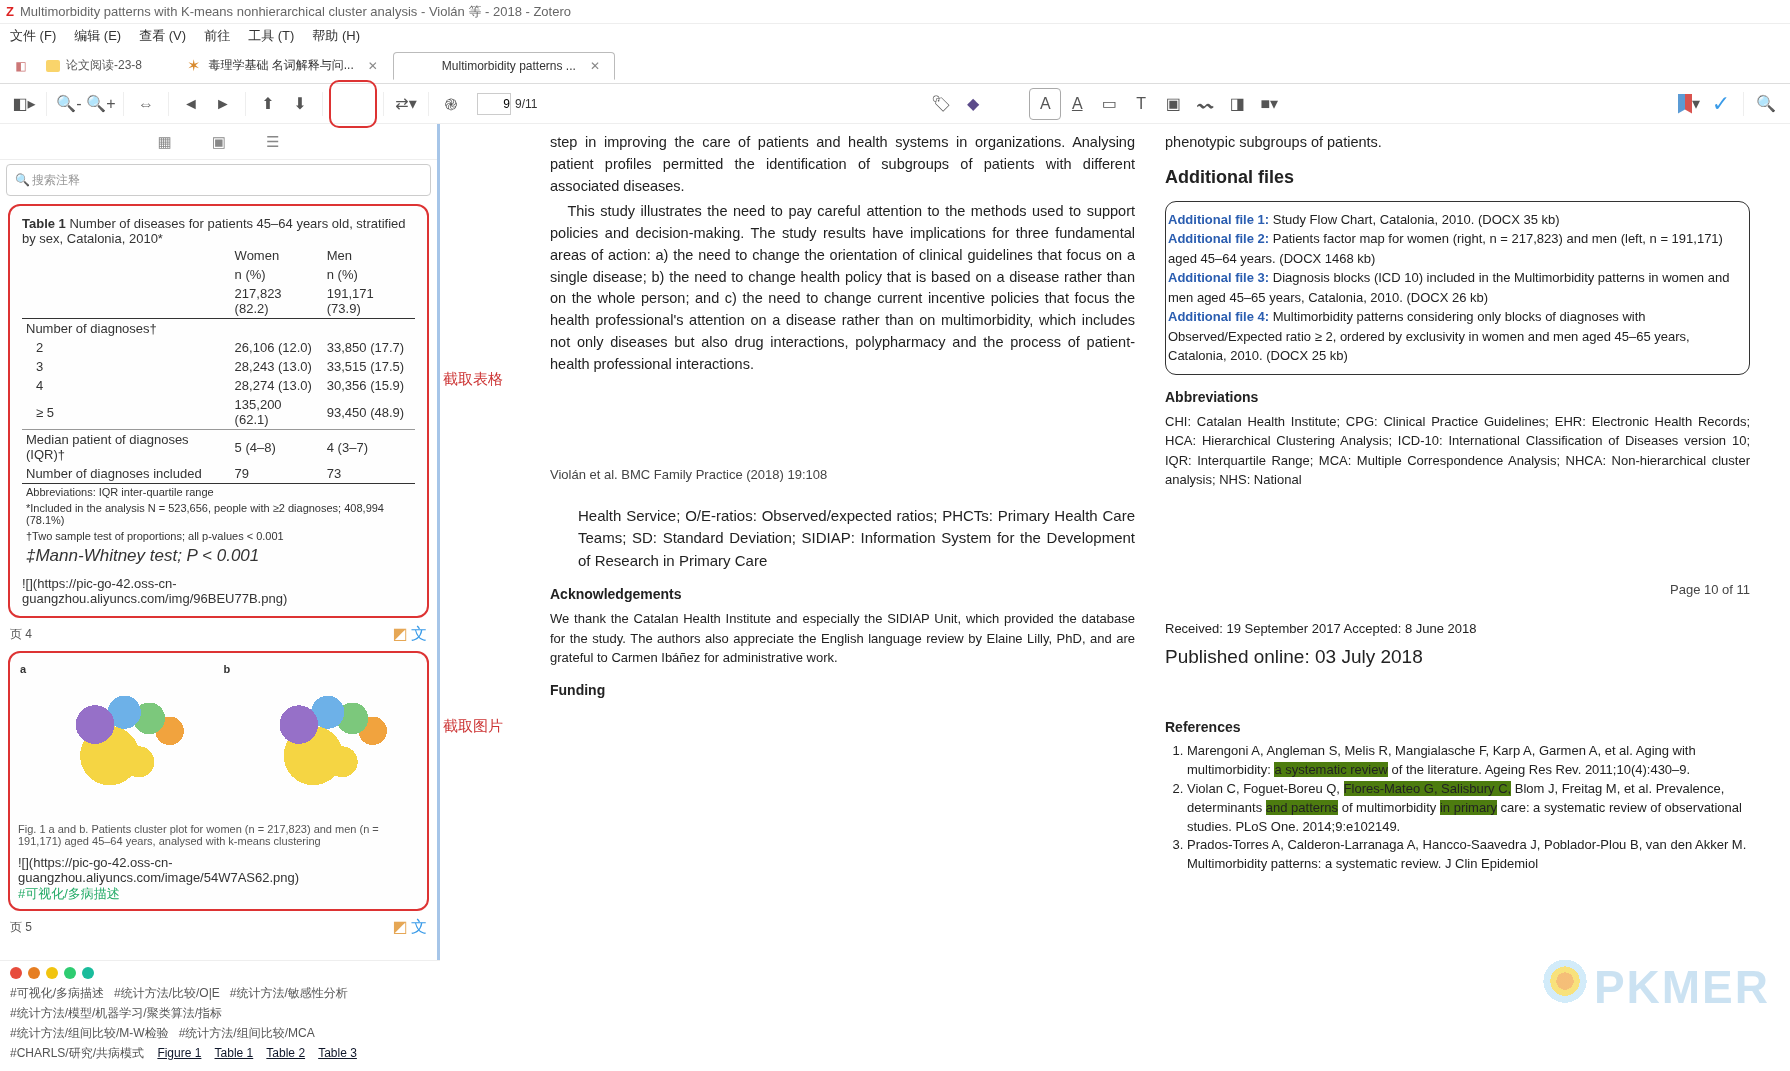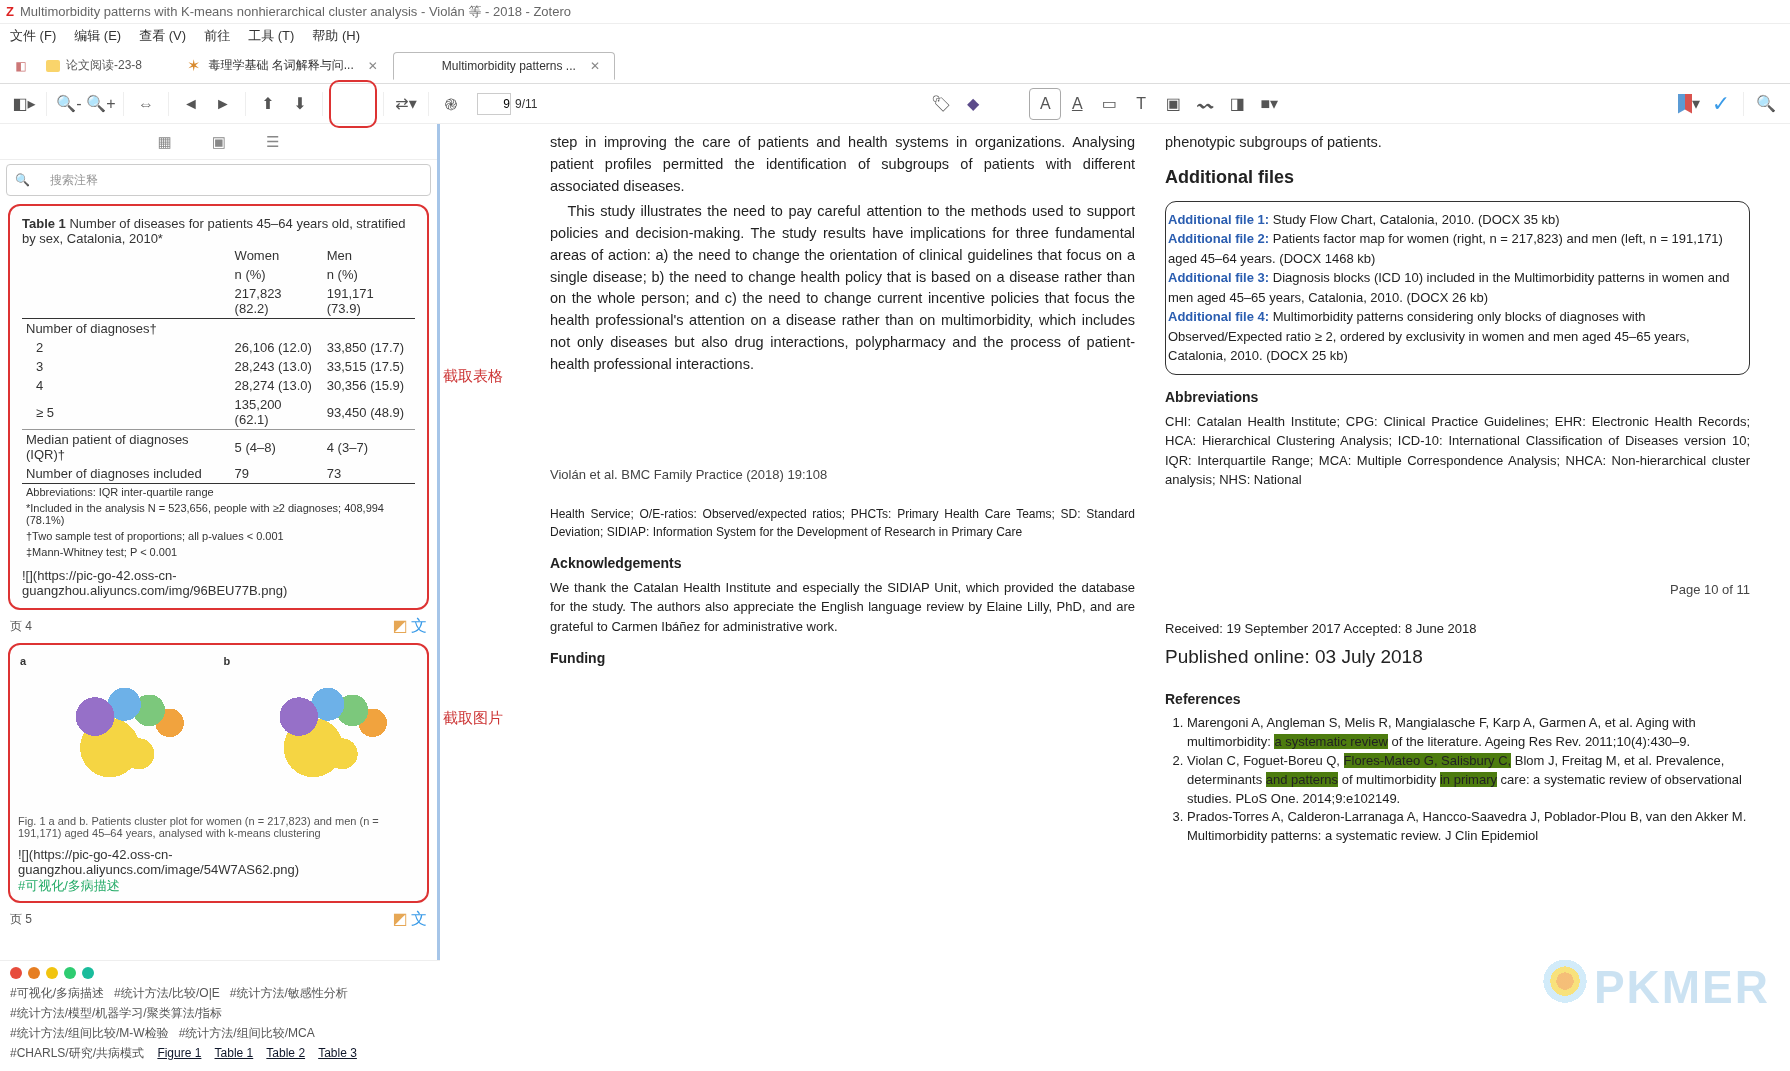--- a/index.html
+++ b/index.html
@@ -146,21 +146,21 @@
 
 <div class="main">
 
   <div class="sidebar">
     <div class="sb-modebar">
       <span>▦</span>
       <span>▣</span>
       <span>☰</span>
     </div>
     <div class="sb-search">
-      🔍 <span style="margin-left:20px;">搜索注释</span>
+      🔍 <span style="margin-left:2px;">搜索注释</span>
     </div>
 
     <div class="note-card">
       <span class="label">截取表格</span>
       <div style="font-size:13px;">
         <b>Table 1</b>
         <span>Number of diseases for patients 45–64 years old, stratified by sex, Catalonia, 2010*</span>
       </div>
       <table class="nc-table">
         <tbody>
@@ -215,21 +215,21 @@
         <tr class="sep">
               <td colspan="3" style="font-size:11px;">Abbreviations: IQR inter-quartile range</td>
             </tr>
         <tr>
               <td colspan="3" style="font-size:11px;">*Included in the analysis N = 523,656, people with ≥2 diagnoses; 408,994 (78.1%)</td>
             </tr>
         <tr>
               <td colspan="3" style="font-size:11px;">†Two sample test of proportions; all p-values &lt; 0.001</td>
             </tr>
         <tr>
-              <td colspan="3" style="font-size:11px;">‡Mann-Whitney test; P &lt; 0.001</td>
+              <td colspan="3" style="font-size:17px;font-style:italic;">‡Mann-Whitney test; P &lt; 0.001</td>
             </tr>
       </tbody>
         </table>
       <div class="nc-link">![](https://pic-go-42.oss-cn-guangzhou.aliyuncs.com/img/96BEU77B.png)</div>
     </div>
     <div class="card-footer">
       <span>页 4</span>
       <span><span class="ficon">◩</span> <span class="ficon" style="color:#3a9be8;">文</span></span>
     </div>
 
@@ -256,21 +256,21 @@
   <div class="reader">
 
     <div class="page">
       <div class="col">
         <p>step in improving the care of patients and health systems in organizations. Analysing patient profiles permitted the identification of subgroups of patients with different associated diseases.</p>
         <p style="text-indent:1.2em;">This study illustrates the need to pay careful attention to the methods used to support policies and decision-making. The study results have implications for three fundamental areas of action: a) the need to change the orientation of clinical guidelines that focus on a single disease; b) the need to change health policy that is based on a disease rather than on the whole person; and c) the need to change current incentive policies that focus the health professional's attention on a disease rather than on multimorbidity, which includes not only diseases but also drug interactions, polypharmacy and the process of patient-health professional interactions.</p>
         <div class="running">
           <span>Violán et al. BMC Family Practice  (2018) 19:108</span>
           <span></span>
         </div>
-        <p style="font-size:12px;">Health Service; O/E-ratios: Observed/expected ratios; PHCTs: Primary Health Care Teams; SD: Standard Deviation; SIDIAP: Information System for the Development of Research in Primary Care</p>
+        <p style="font-size:15px;margin-left:28px;">Health Service; O/E-ratios: Observed/expected ratios; PHCTs: Primary Health Care Teams; SD: Standard Deviation; SIDIAP: Information System for the Development of Research in Primary Care</p>
         <h4>Acknowledgements</h4>
         <p style="font-size:13px;">We thank the Catalan Health Institute and especially the SIDIAP Unit, which provided the database for the study. The authors also appreciate the English language review by Elaine Lilly, PhD, and are grateful to Carmen Ibáñez for administrative work.</p>
         <h4>Funding</h4>
       </div>
       <div class="col">
         <p>phenotypic subgroups of patients.</p>
         <h3>Additional files</h3>
         <div class="af-box">
           <div><b>Additional file 1:</b><span> Study Flow Chart, Catalonia, 2010. (DOCX 35 kb)</span></div>
           <div><b>Additional file 2:</b><span> Patients factor map for women (right, n = 217,823) and men (left, n = 191,171) aged 45–64 years. (DOCX 1468 kb)</span></div>
@@ -278,21 +278,21 @@
           <div><b>Additional file 4:</b><span> Multimorbidity patterns considering only blocks of diagnoses with Observed/Expected ratio ≥ 2, ordered by exclusivity in women and men aged 45–65 years, Catalonia, 2010. (DOCX 25 kb)</span></div>
         </div>
         <h4>Abbreviations</h4>
         <p style="font-size:13px;">CHI: Catalan Health Institute; CPG: Clinical Practice Guidelines; EHR: Electronic Health Records; HCA: Hierarchical Clustering Analysis; ICD-10: International Classification of Diseases version 10; IQR: Interquartile Range; MCA: Multiple Correspondence Analysis; NHCA: Non-hierarchical cluster analysis; NHS: National</p>
         <div class="running" style="margin-top:90px;">
           <span></span>
             <span>Page 10 of 11</span>
         </div>
         <p style="font-size:13px;">Received: 19 September 2017 Accepted: 8 June 2018</p>
         <p style="font-size:19px;">Published online: 03 July 2018</p>
-        <h4 style="margin-top:18px;">References</h4>
+        <h4 style="margin-top:46px;">References</h4>
         <div class="refs">
           <ol>
             <li>Marengoni A, Angleman S, Melis R, Mangialasche F, Karp A, Garmen A, et al. Aging with multimorbidity: <span class="hl-y">a systematic review</span> of the literature. Ageing Res Rev. 2011;10(4):430–9.</li>
             <li>Violan C, Foguet-Boreu Q, <span class="hl-y">Flores-Mateo G, Salisbury C,</span> Blom J, Freitag M, et al. Prevalence, determinants <span class="hl-y">and patterns</span> of multimorbidity <span class="hl-y">in primary</span> care: a systematic review of observational studies. PLoS One. 2014;9:e102149.</li>
             <li>Prados-Torres A, Calderon-Larranaga A, Hancco-Saavedra J, Poblador-Plou B, van den Akker M. Multimorbidity patterns: a systematic review. J Clin Epidemiol</li>
           </ol>
         </div>
       </div>
     </div>
     <div class="watermark"><span class="swirl"></span><span>PKMER</span></div>

